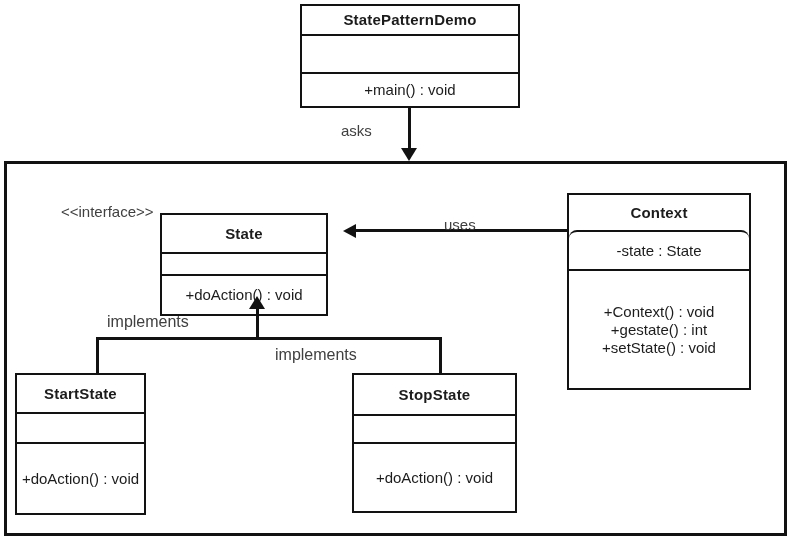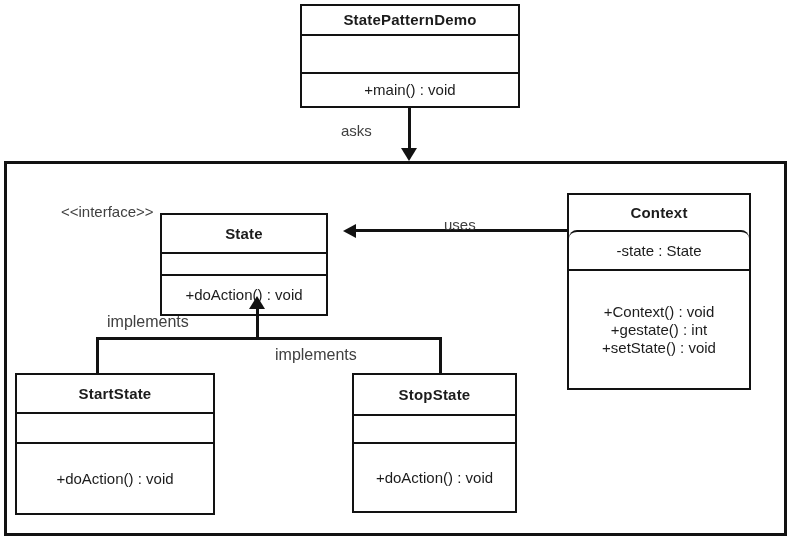--- a/index.html
+++ b/index.html
@@ -41,21 +41,21 @@
   #box-demo .attrs   { height: 38px; }
 
   #box-state     { left: 160px; top: 193px; width: 168px; height: 103px; margin-top: 20px; }
   #box-state .title  { height: 37px; }
   #box-state .attrs  { height: 22px; }
 
   #box-context   { left: 567px; top: 193px; width: 184px; height: 197px; }
   #box-context .title { height: 35px; }
   #box-context .attrs { height: 39px; border-radius: 8px; }
 
-  #box-start     { left: 15px;  top: 373px; width: 200px; height: 142px; }
+  #box-start     { left: 15px;  top: 373px; width: 131px; height: 142px; }
   #box-start .title  { height: 37px; }
   #box-start .attrs  { height: 30px; }
 
   #box-stop      { left: 352px; top: 373px; width: 165px; height: 140px; }
   #box-stop .title   { height: 39px; text-align: center; }
   #box-stop .attrs   { height: 28px; }
 
   
   .container-frame {
     position: absolute;

